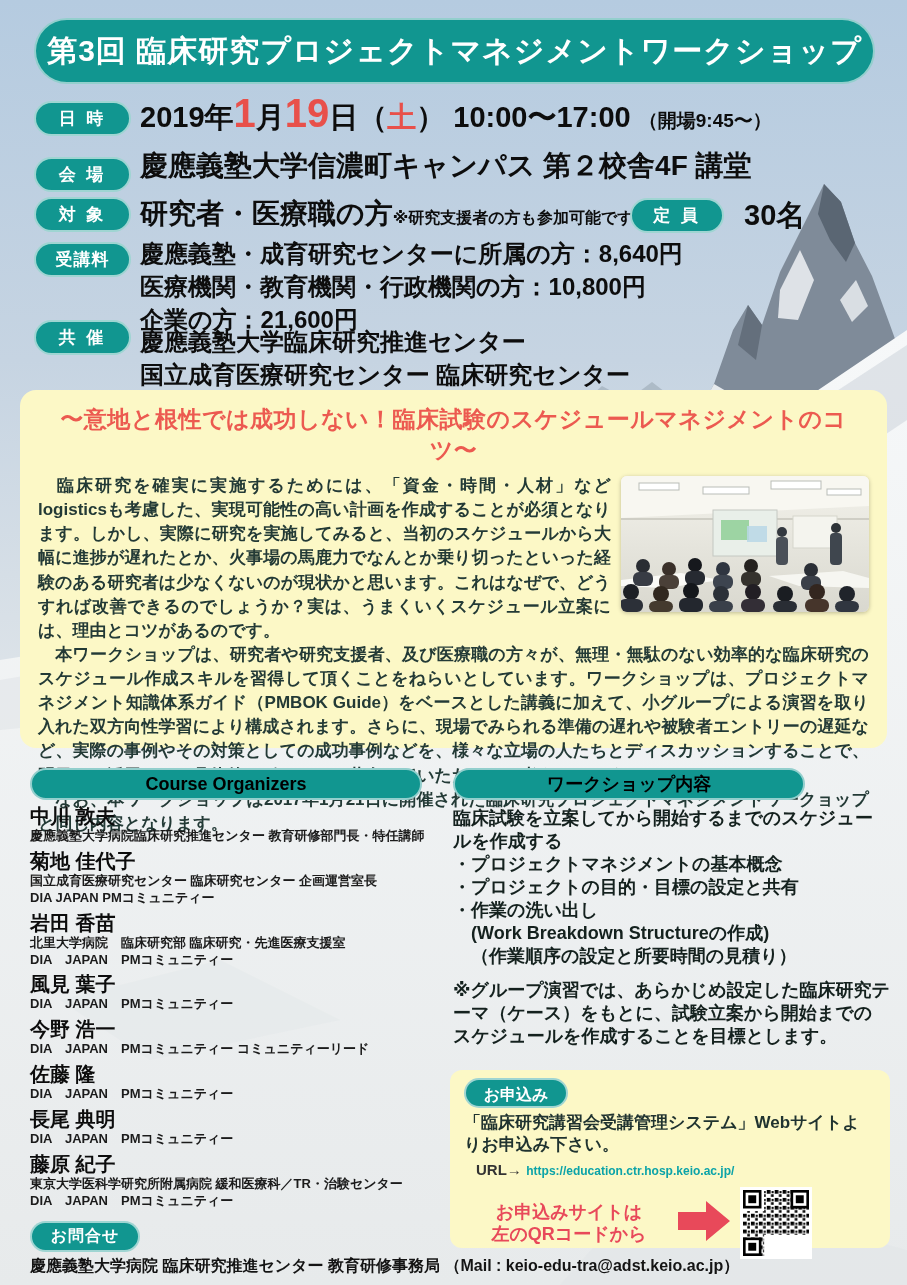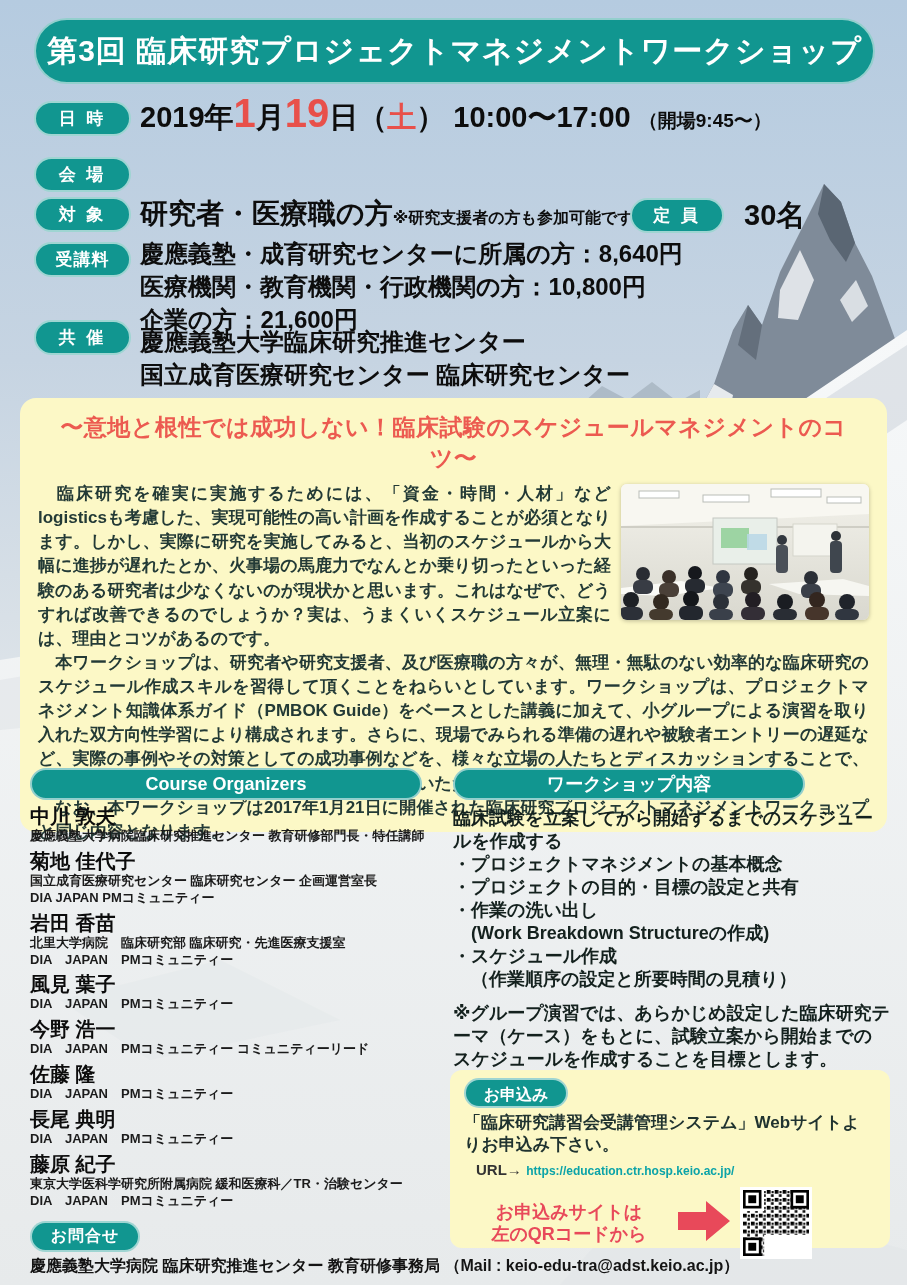--- a/index.html
+++ b/index.html
@@ -26,35 +26,35 @@
   .date-line .big-red{ color:#e8504a; font-size:40px; font-weight:900; }
   .date-line .red{ color:#e8504a; }
   .date-line .doors{ font-size:19px; }
   .venue-line{ font-size:28px; line-height:36px; white-space:nowrap; }
   .aud-line{ font-size:28px; line-height:36px; white-space:nowrap; }
   .aud-line .note{ font-size:16px; }
   .cap-value{ font-size:29px; line-height:38px; }
   .fee-lines div, .cohost-lines div{ font-size:24px; line-height:33px; white-space:nowrap; }
 
   
-  .overview{ left:20px; top:390px; width:867px; height:434px; background:#fcf8c6;
-             border-radius:16px; padding:10px 18px 10px 18px;margin-top:8px; }
+  .overview{ left:20px; top:390px; width:867px; height:358px; background:#fcf8c6;
+             border-radius:16px; padding:10px 18px 10px 18px; }
   .overview-title{ text-align:center; color:#ec5a50; font-size:23px; font-weight:900;
                    letter-spacing:.5px; margin:4px 0 8px 0; }
   .overview-body{ color:#233a36; font-size:17px; font-weight:700; line-height:1.42;
                   text-align:justify; }
   .photo-wrap{ float:right; width:248px; height:136px; margin:2px 0 6px 10px;
                border-radius:6px; overflow:hidden; box-shadow:0 1px 4px rgba(0,0,0,.25); }
 
   
   .col-left{ left:30px; top:768px; width:412px; }
   .col-right{ left:453px; top:768px; width:437px; }
   .sect-bar{ background:#119690; border:2px solid rgba(255,255,255,.55); border-radius:17px;
              height:32px; display:flex; align-items:center; justify-content:center;
-             color:#ffffff; font-size:18px; font-weight:800; }
+             color:#000000; font-size:18px; font-weight:800; }
   .sect-bar.left{ width:392px; }
   .sect-bar.right{ width:352px; }
   .person-name{ font-size:20px; font-weight:900; color:#0c0c0c; line-height:1.15; margin-top:5px; }
   .person-aff{ font-size:13px; font-weight:700; color:#1b1b1b; line-height:1.3; }
   .ws-intro{ font-size:18px; font-weight:800; color:#14211e; line-height:23px; margin-top:7px; }
   .ws-bullets div{ font-size:18px; font-weight:800; color:#14211e; line-height:23px; }
   .ws-note{ font-size:18px; font-weight:800; color:#14211e; line-height:23px; margin-top:11px; }
 
   
   .apply{ left:450px; top:1070px; width:440px; height:178px; background:#fcf8c6;
@@ -109,20 +109,21 @@
   <div class="pill pill-std" style="left:34px; top:101px;">
     <span>日 時</span>
   </div>
   <div class="info-text date-line" style="top:90px;">
     <span>2019年</span><span class="big-red">1</span><span>月</span><span class="big-red">19</span><span>日</span><span>（</span><span class="red">土</span><span>）</span><span> 10:00〜17:00 </span><span class="doors">（開場9:45〜）</span>
   </div>
 
   <div class="pill pill-std" style="left:34px; top:149px;margin-top:8px;">
     <span>会 場</span>
   </div>
+  <div class="info-text venue-line" style="top:148px;">慶應義塾大学信濃町キャンパス 第２校舎4F 講堂</div>
 
   <div class="pill pill-std" style="left:34px; top:197px;">
     <span>対 象</span>
   </div>
   <div class="info-text aud-line" style="top:196px;">
     <span>研究者・医療職の方</span><span class="note">※研究支援者の方も参加可能です。</span>
   </div>
   <div class="pill pill-std" style="left:630px; top:198px; width:94px;">
     <span>定 員</span>
   </div>
@@ -255,21 +256,20 @@
   <div class="layer col-right">
     <div class="sect-bar right">
       <span>ワークショップ内容</span>
     </div>
     <div class="ws-intro">臨床試験を立案してから開始するまでのスケジュールを作成する</div>
     <div class="ws-bullets">
       <div>・プロジェクトマネジメントの基本概念</div>
       <div>・プロジェクトの目的・目標の設定と共有</div>
       <div>・作業の洗い出し</div>
       <div>　(Work Breakdown Structureの作成)</div>
-      <div>・スケジュール作成</div>
       <div>　（作業順序の設定と所要時間の見積り）</div>
     </div>
     <div class="ws-note">※グループ演習では、あらかじめ設定した臨床研究テーマ（ケース）をもとに、試験立案から開始までのスケジュールを作成することを目標とします。</div>
   </div>
 
   <div class="layer apply">
     <div class="apply-pill">
       <span>お申込み</span>
     </div>
     <div class="apply-instr">「臨床研究講習会受講管理システム」Webサイトよりお申込み下さい。</div>

